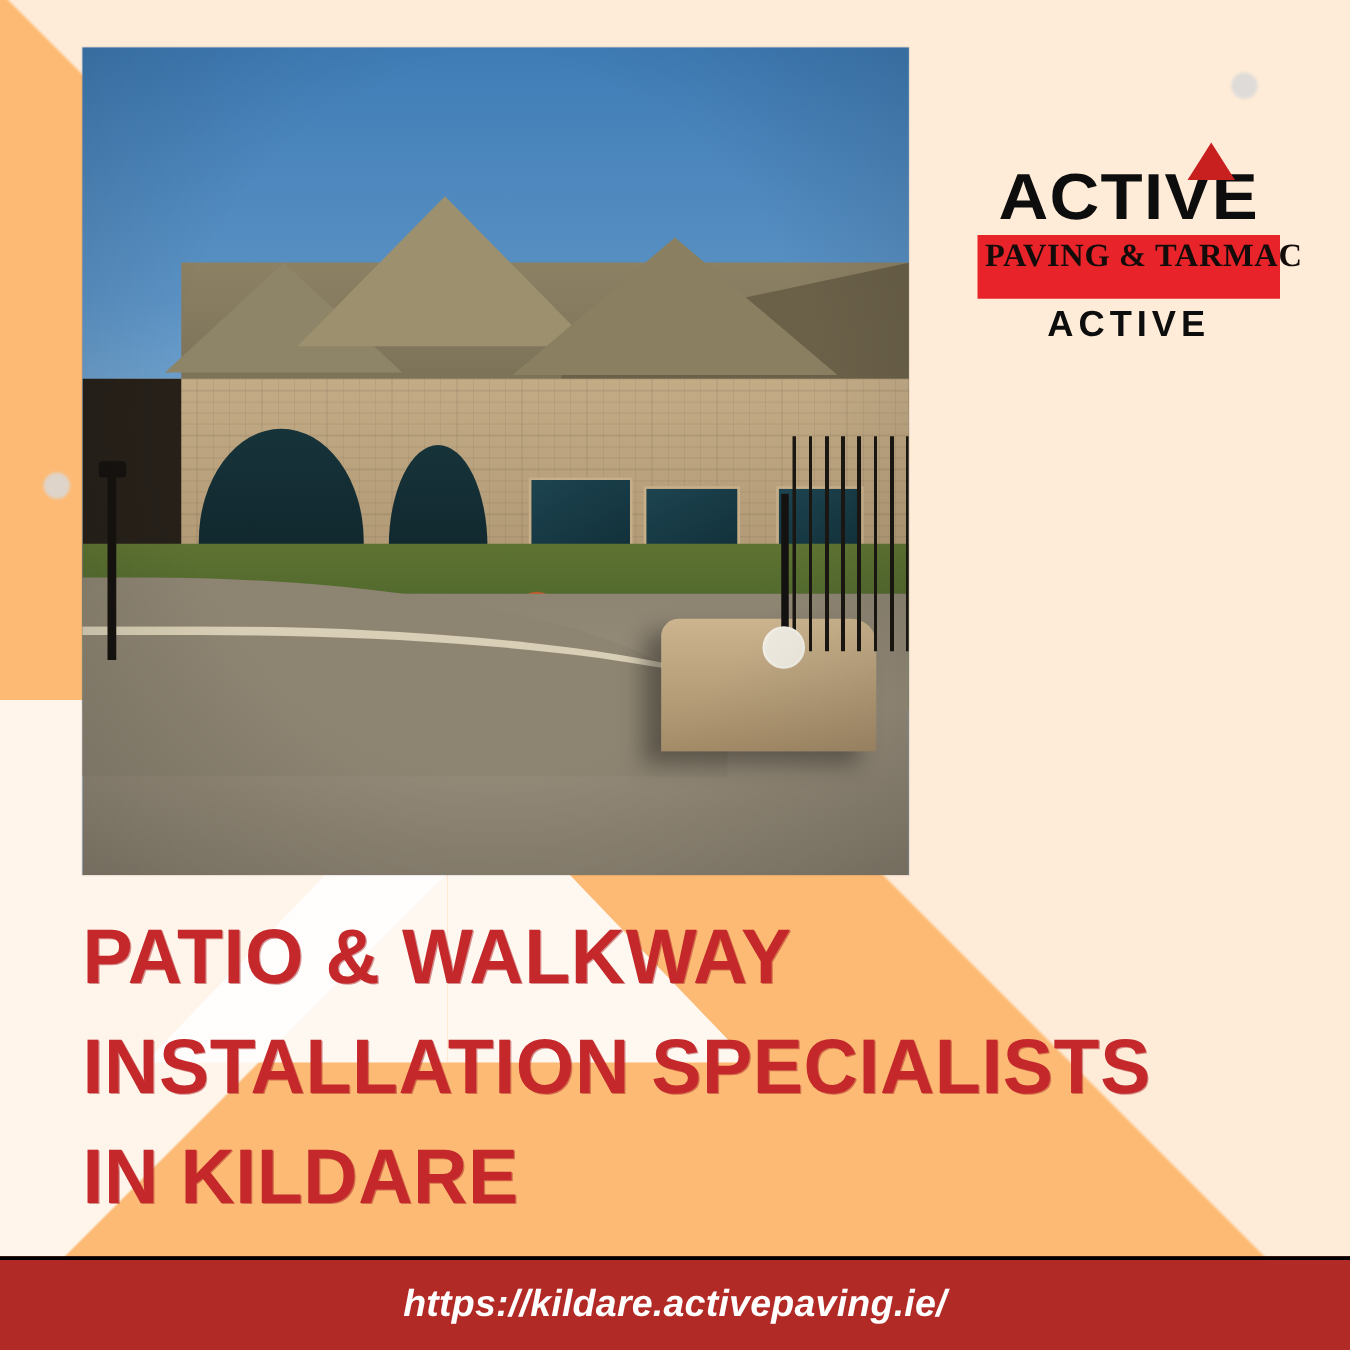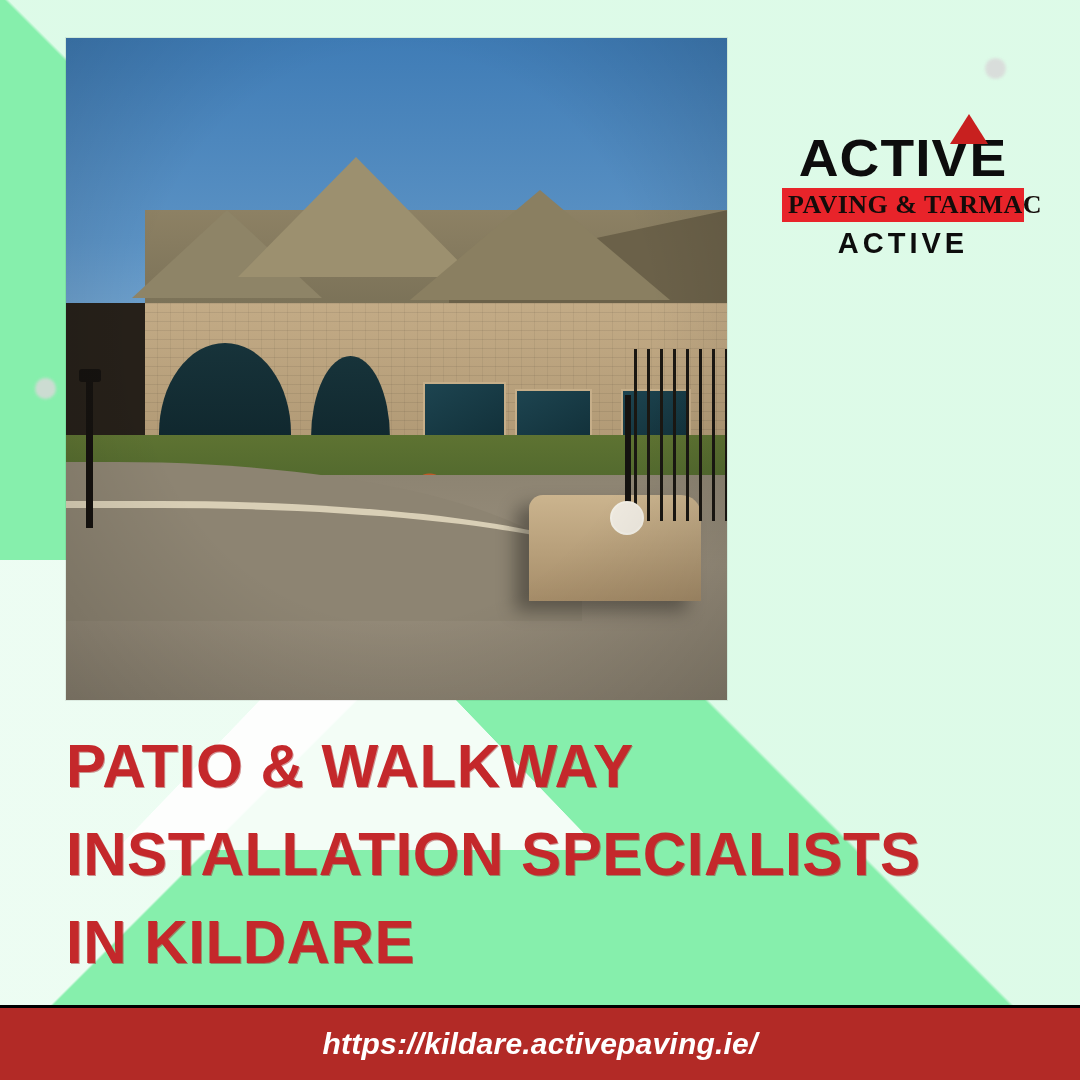--- a/index.html
+++ b/index.html
@@ -11,21 +11,21 @@
     height: 1080px;
     background: #f2f2f2;
     font-family: "Liberation Sans", sans-serif;
     overflow: hidden;
   }
 
   #poster {
     position: relative;
     width: 1080px;
     height: 1080px;
-    background: #86efac;
+    background: #fdba74;
     overflow: hidden;
   }
 
   
   .bg-diag-right {
     position: absolute;
     top: 0; right: 0;
     width: 1080px; height: 1080px;
     background: linear-gradient(
         to bottom left,
@@ -219,21 +219,21 @@
     position: absolute;
     left: 168px; top: -18px;
     width: 0; height: 0;
     border-left: 19px solid transparent;
     border-right: 19px solid transparent;
     border-bottom: 30px solid #c8201f;
   }
   .logo-band {
     margin-top: 4px;
     background: #e8242a;
-    padding: 2px 6px 2px;
+    padding: 2px 6px 19px;
     text-align: center;
   }
   .logo-band span {
     font-family: "Liberation Serif", serif;
     font-weight: bold;
     font-size: 26px;
     letter-spacing: .5px;
     color: #140c0a;
     white-space: nowrap;
   }

